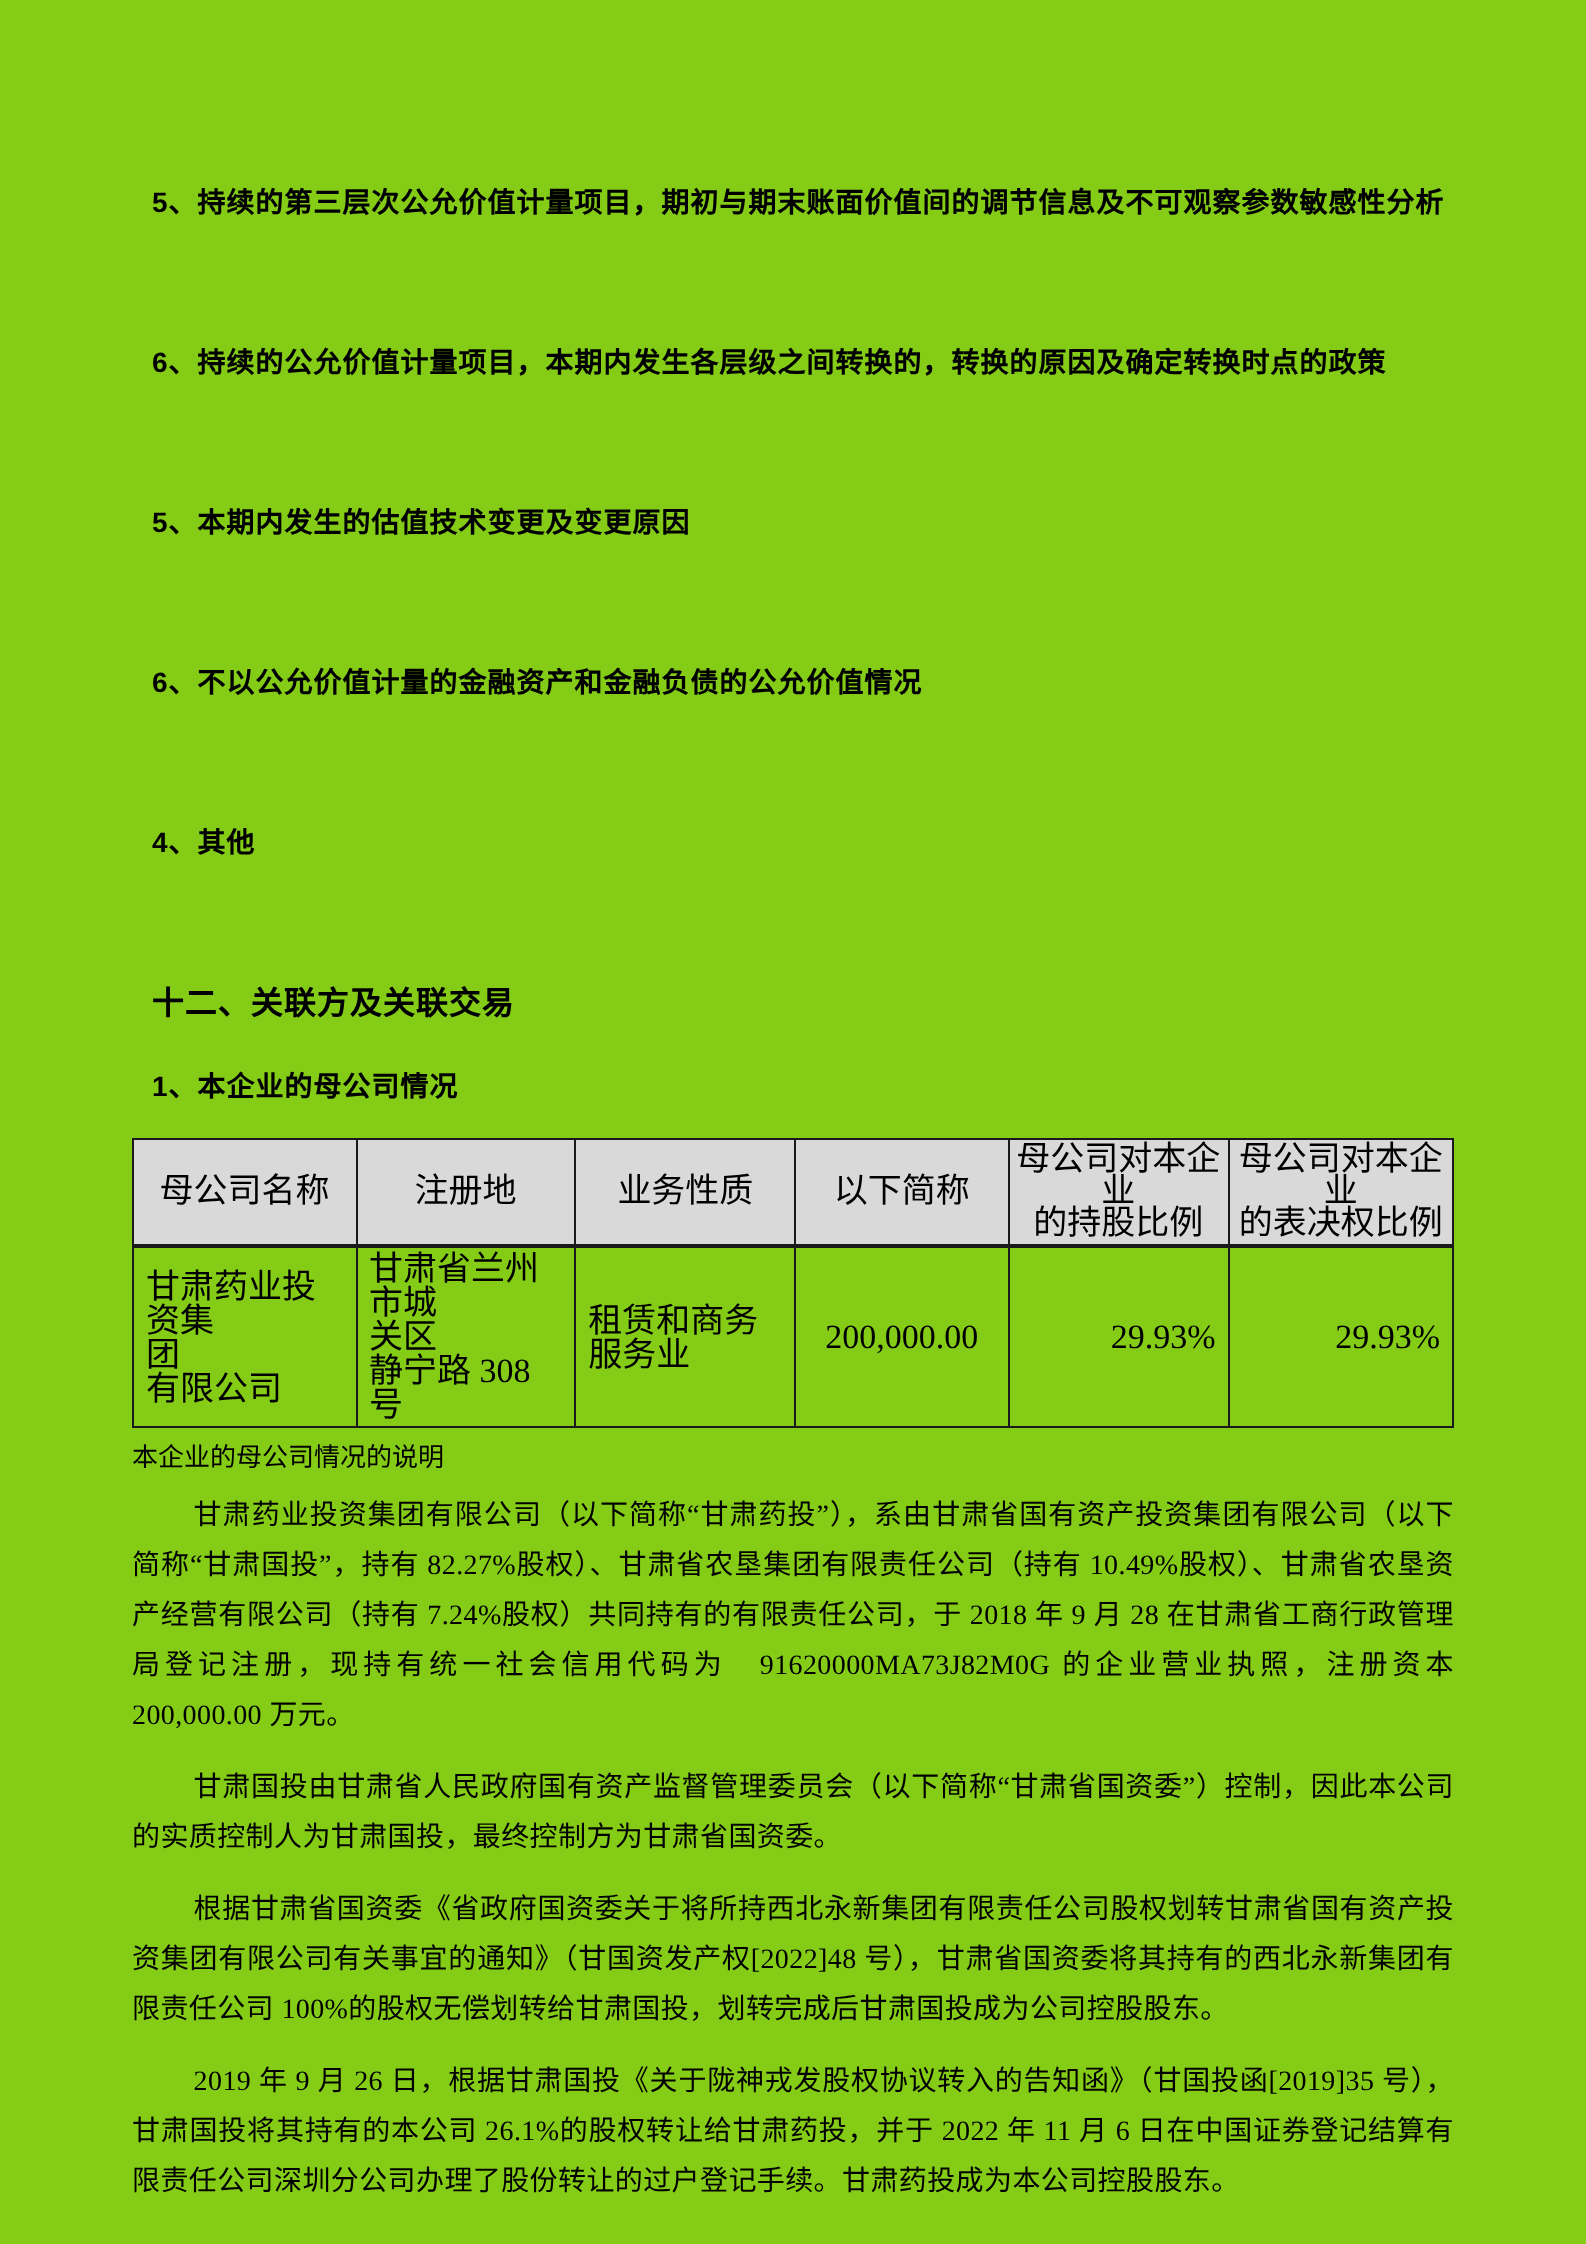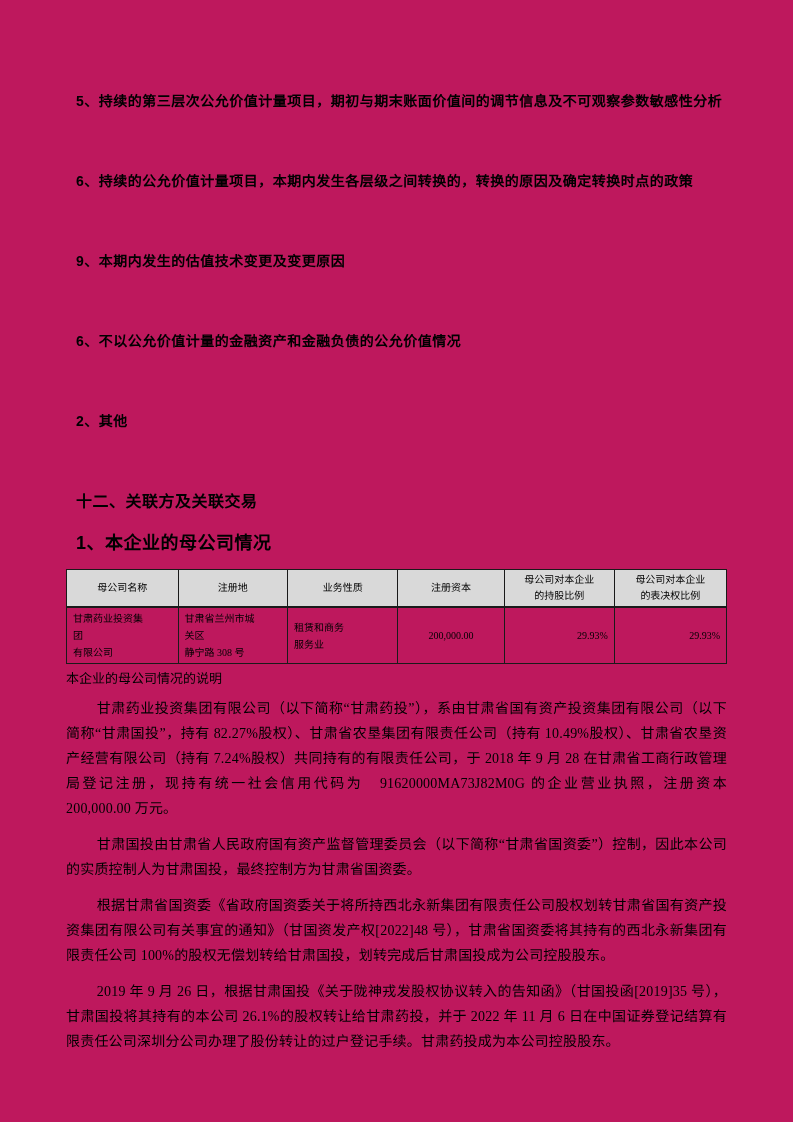--- a/index.html
+++ b/index.html
@@ -5,21 +5,21 @@
   html, body {
     margin: 0;
     padding: 0;
     background: #ffffff;
   }
   #page {
     position: relative;
     width: 793px;
     height: 1122px;
     margin: 0 auto;
-    background: #be185d;
+    background: #84cc16;
     box-sizing: border-box;
     padding: 92px 66px 40px 66px;
     color: #000000;
     overflow: hidden;
     font-family: "Liberation Serif", "DejaVu Serif", serif;
   }
   .num-heading {
     font-family: "Liberation Sans", "DejaVu Sans", sans-serif;
     font-weight: bold;
     font-size: 14px;
@@ -31,30 +31,30 @@
     font-family: Liberation Mono, monospace;
     font-weight: bold;
     font-size: 16px;
     line-height: 22px;
     margin: 0 0 20px 10px;
     letter-spacing: 0.5px;
   }
   .sub-heading {
     font-family: "Liberation Sans", "DejaVu Sans", sans-serif;
     font-weight: bold;
-    font-size: 18px;
+    font-size: 14px;
     line-height: 19px;
     margin: 0 0 16px 10px;
     letter-spacing: 0.5px;
   }
   table.parent-company {
     width: 100%;
     border-collapse: collapse;
     table-layout: fixed;
-    font-size: 10px;
+    font-size: 17px;
     border: 1.5px solid #1a1a1a;
   }
   table.parent-company th,
   table.parent-company td {
     border: 1px solid #1a1a1a;
     white-space: pre-line;
     box-sizing: border-box;
   }
   table.parent-company th {
     background: #d9d9d9;
@@ -89,42 +89,42 @@
     letter-spacing: 0.2px;
   }
 </style>
 </head>
 <body>
 
 <div id="page">
 
   <div class="num-heading">5、持续的第三层次公允价值计量项目，期初与期末账面价值间的调节信息及不可观察参数敏感性分析</div>
   <div class="num-heading">6、持续的公允价值计量项目，本期内发生各层级之间转换的，转换的原因及确定转换时点的政策</div>
-  <div class="num-heading">9、本期内发生的估值技术变更及变更原因</div>
+  <div class="num-heading">5、本期内发生的估值技术变更及变更原因</div>
   <div class="num-heading">6、不以公允价值计量的金融资产和金融负债的公允价值情况</div>
-  <div class="num-heading">2、其他</div>
+  <div class="num-heading">4、其他</div>
 
   <div class="chapter-heading">十二、关联方及关联交易</div>
   <div class="sub-heading">1、本企业的母公司情况</div>
 
   <table class="parent-company">
     <colgroup>
       <col style="width:16.9%">
       <col style="width:16.6%">
       <col style="width:16.7%">
       <col style="width:16.1%">
       <col style="width:16.7%">
       <col style="width:17.0%">
     </colgroup>
     <thead>
       <tr>
         <th>母公司名称</th>
         <th>注册地</th>
         <th>业务性质</th>
-        <th>注册资本</th>
+        <th>以下简称</th>
         <th>母公司对本企业
 的持股比例</th>
         <th>母公司对本企业
 的表决权比例</th>
       </tr>
     </thead>
     <tbody>
       <tr>
         <td class="cell-left">甘肃药业投资集
 团

